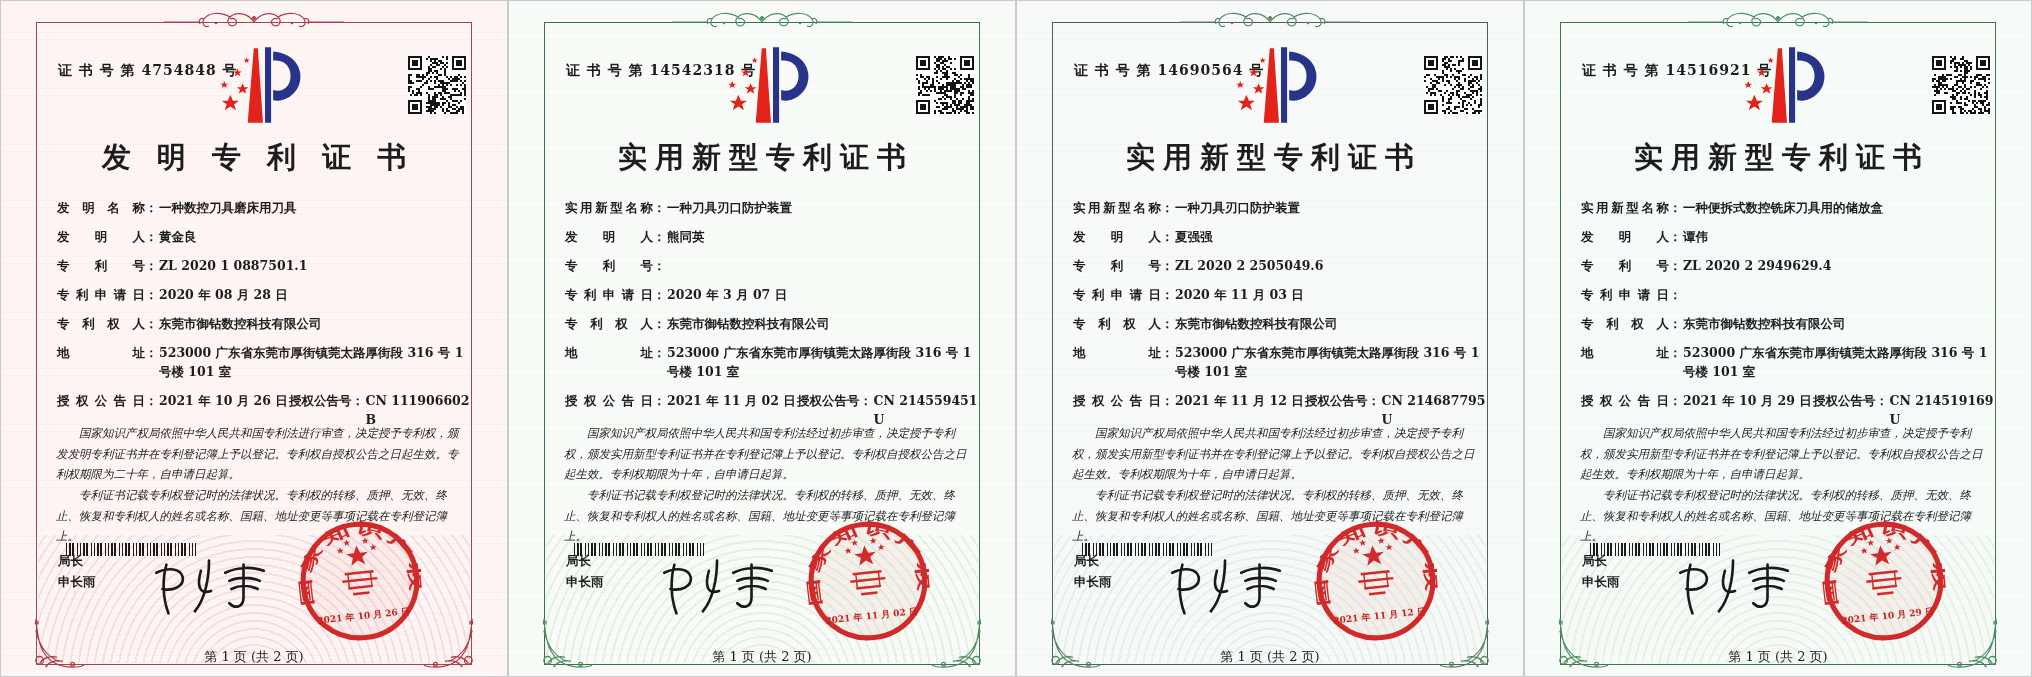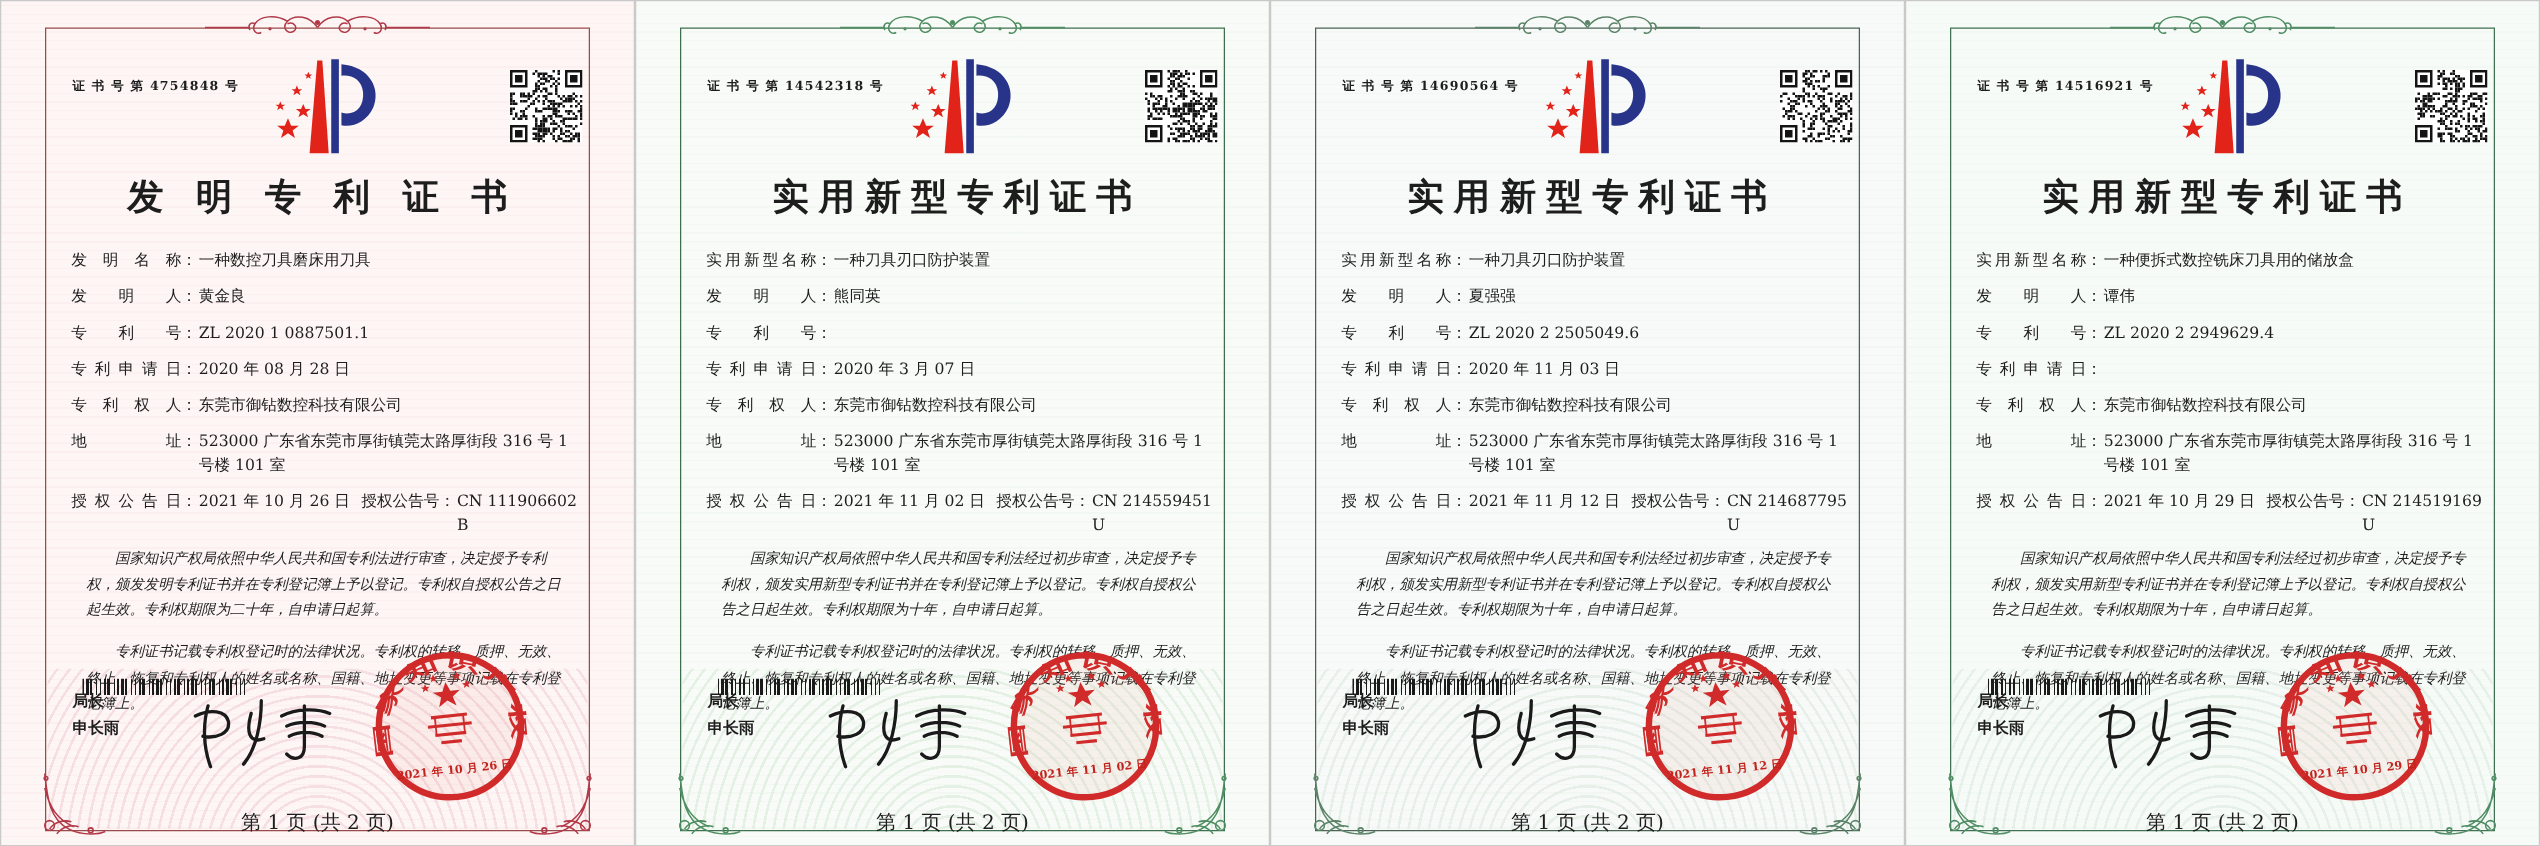--- a/index.html
+++ b/index.html
@@ -11,48 +11,48 @@
         background:repeating-linear-gradient(0deg,var(--tint) 0 1px,transparent 1px 7px)}
   .bottom-tint{position:absolute;left:38px;right:38px;bottom:14px;height:128px;opacity:.45;
         background:repeating-radial-gradient(circle at 50% 118%,var(--tint) 0 2px,transparent 2px 8px)}
   .inner-border{position:absolute;left:36px;right:36px;top:22px;bottom:12px;
         border:1.6px solid var(--bc)}
   .top-ornament{position:absolute;top:9px;left:50%;transform:translateX(-50%);
         width:190px;height:26px;color:var(--oc)}
   .corner{position:absolute;bottom:6px;width:58px;height:58px;color:var(--oc)}
   .corner-l{left:30px}
   .corner-r{right:30px;transform:scaleX(-1)}
-  .cert-no{position:absolute;top:62px;left:58px;font-size:10px;font-weight:700;letter-spacing:1px}
+  .cert-no{position:absolute;top:62px;left:58px;font-size:14px;font-weight:700;letter-spacing:1px}
   .logo{position:absolute;top:44px;left:50%;transform:translateX(-52%);width:112px;height:84px}
   .qr{position:absolute;top:56px;right:42px;width:58px;height:58px}
   .title{position:absolute;top:138px;left:0;right:0;text-align:center;
         font-size:29px;font-weight:700;letter-spacing:8px;text-indent:8px}
-  .fields{position:absolute;top:198px;left:57px;right:38px;font-size:12.5px;font-weight:400}
+  .fields{position:absolute;top:198px;left:57px;right:38px;font-size:12.5px;font-weight:700}
   .row{display:flex;margin-bottom:10px;line-height:19px}
   .flabel{flex:none;width:88px;text-align:justify;text-align-last:justify}
   .flabel2{flex:none}
   .colon{flex:none;width:14px}
   .fvalue{flex:1}
   .grant-left{display:flex;flex:none;width:232px}
   .grant-right{display:flex;flex:1}
   .body{position:absolute;top:423px;left:56px;right:40px;font-size:11.5px;
         line-height:1.8;font-style:italic}
-  .body p{margin:13px;text-indent:2em}
+  .body p{margin:0;text-indent:2em}
   .barcode{position:absolute;top:543px;left:66px;width:130px;height:13px;
         background:repeating-linear-gradient(90deg,#1a1a1a 0 1px,transparent 1px 3px,
           #1a1a1a 3px 5px,transparent 5px 6px,#1a1a1a 6px 8px,transparent 8px 11px,
           #1a1a1a 11px 12px,transparent 12px 14px)}
   .director{position:absolute;top:550px;left:58px;font-size:12.5px;font-weight:700;
         font-family:"DejaVu Sans","Liberation Sans",sans-serif;line-height:1.7}
   .signature{position:absolute;top:549px;left:136px;width:142px;height:78px}
   .seal{position:absolute;top:519px;left:298px;width:124px;height:124px;transform:rotate(-6deg)}
   .seal svg{width:100%;height:100%}
   .seal-date{position:absolute;left:0;right:0;top:91px;text-align:center;font-size:9px;
         font-weight:700;color:#c3231d;white-space:nowrap}
-  .page-num{position:absolute;top:648px;left:0;right:0;text-align:center;font-size:16px}
+  .page-num{position:absolute;top:648px;left:0;right:0;text-align:center;font-size:13px}
 </style>
 </head>
 <body>
 
 <div id="strip" style="display:flex">
   <div class="page" style="--bg: #fdf6f5; --bc: #9a4a4a; --oc: #b23a48; --tint: #eec3cb;">
     <div class="texture"></div>
     <div class="bottom-tint"></div>
     <div class="inner-border"></div>
 

